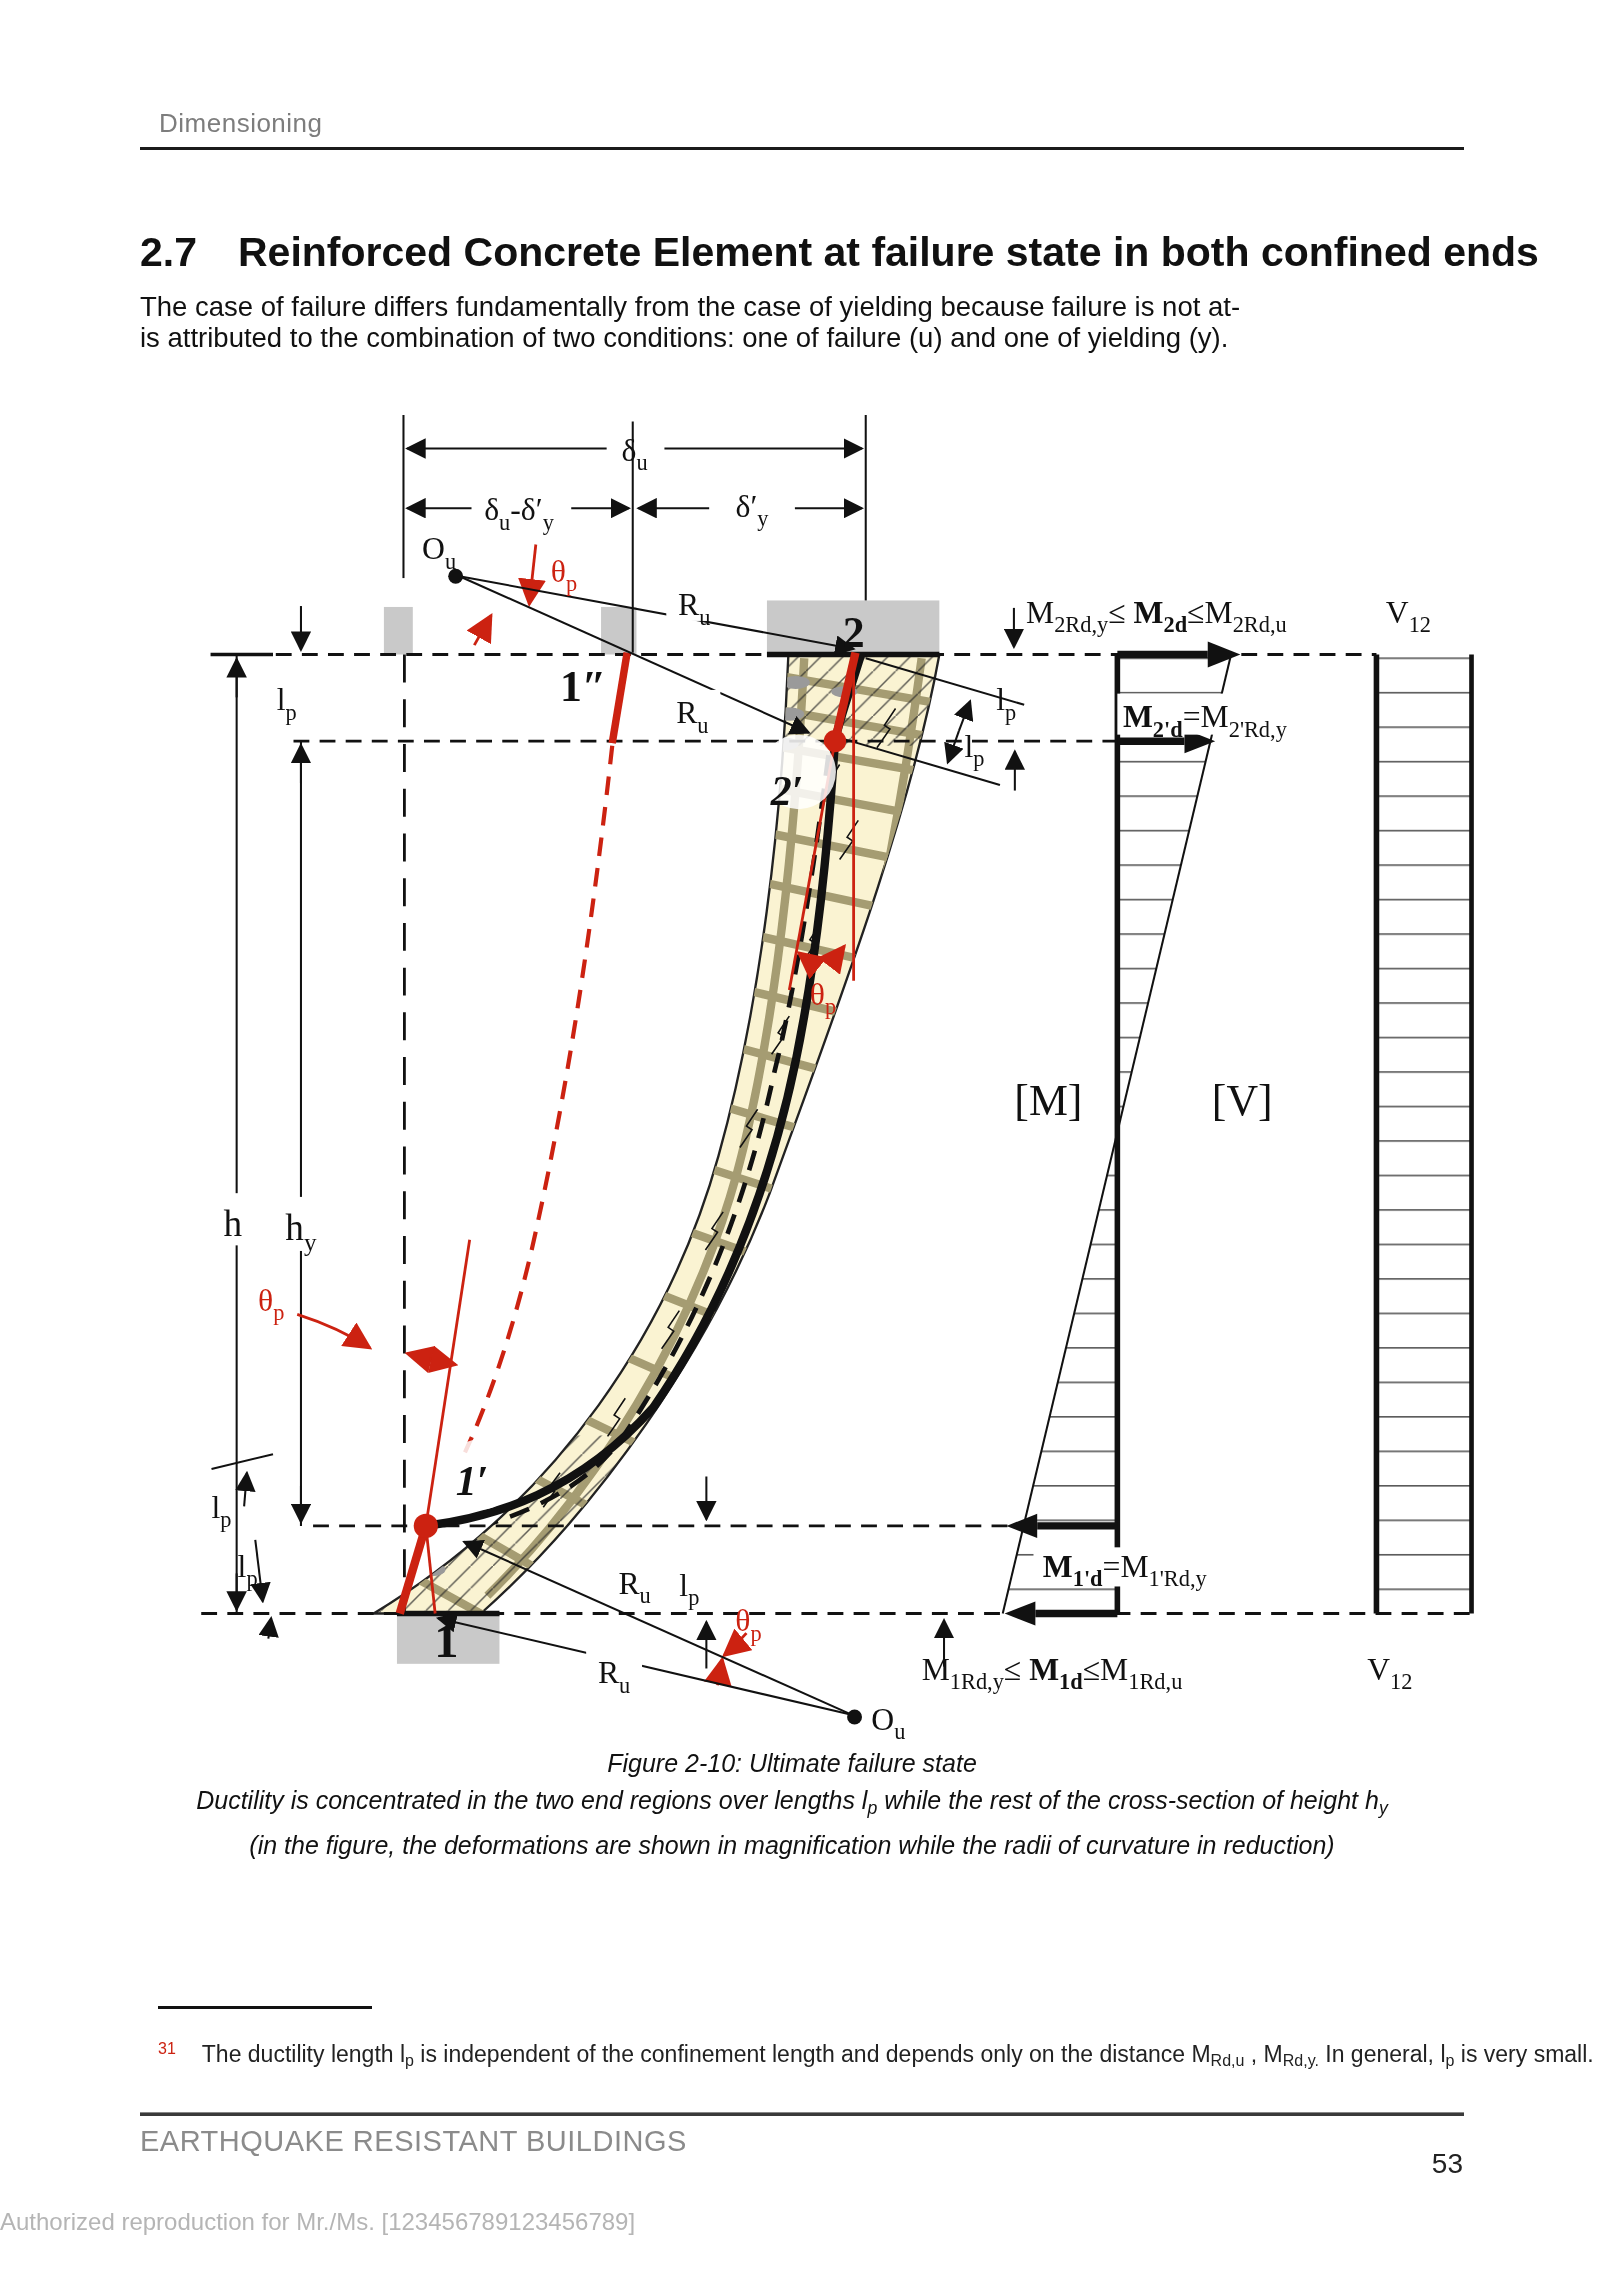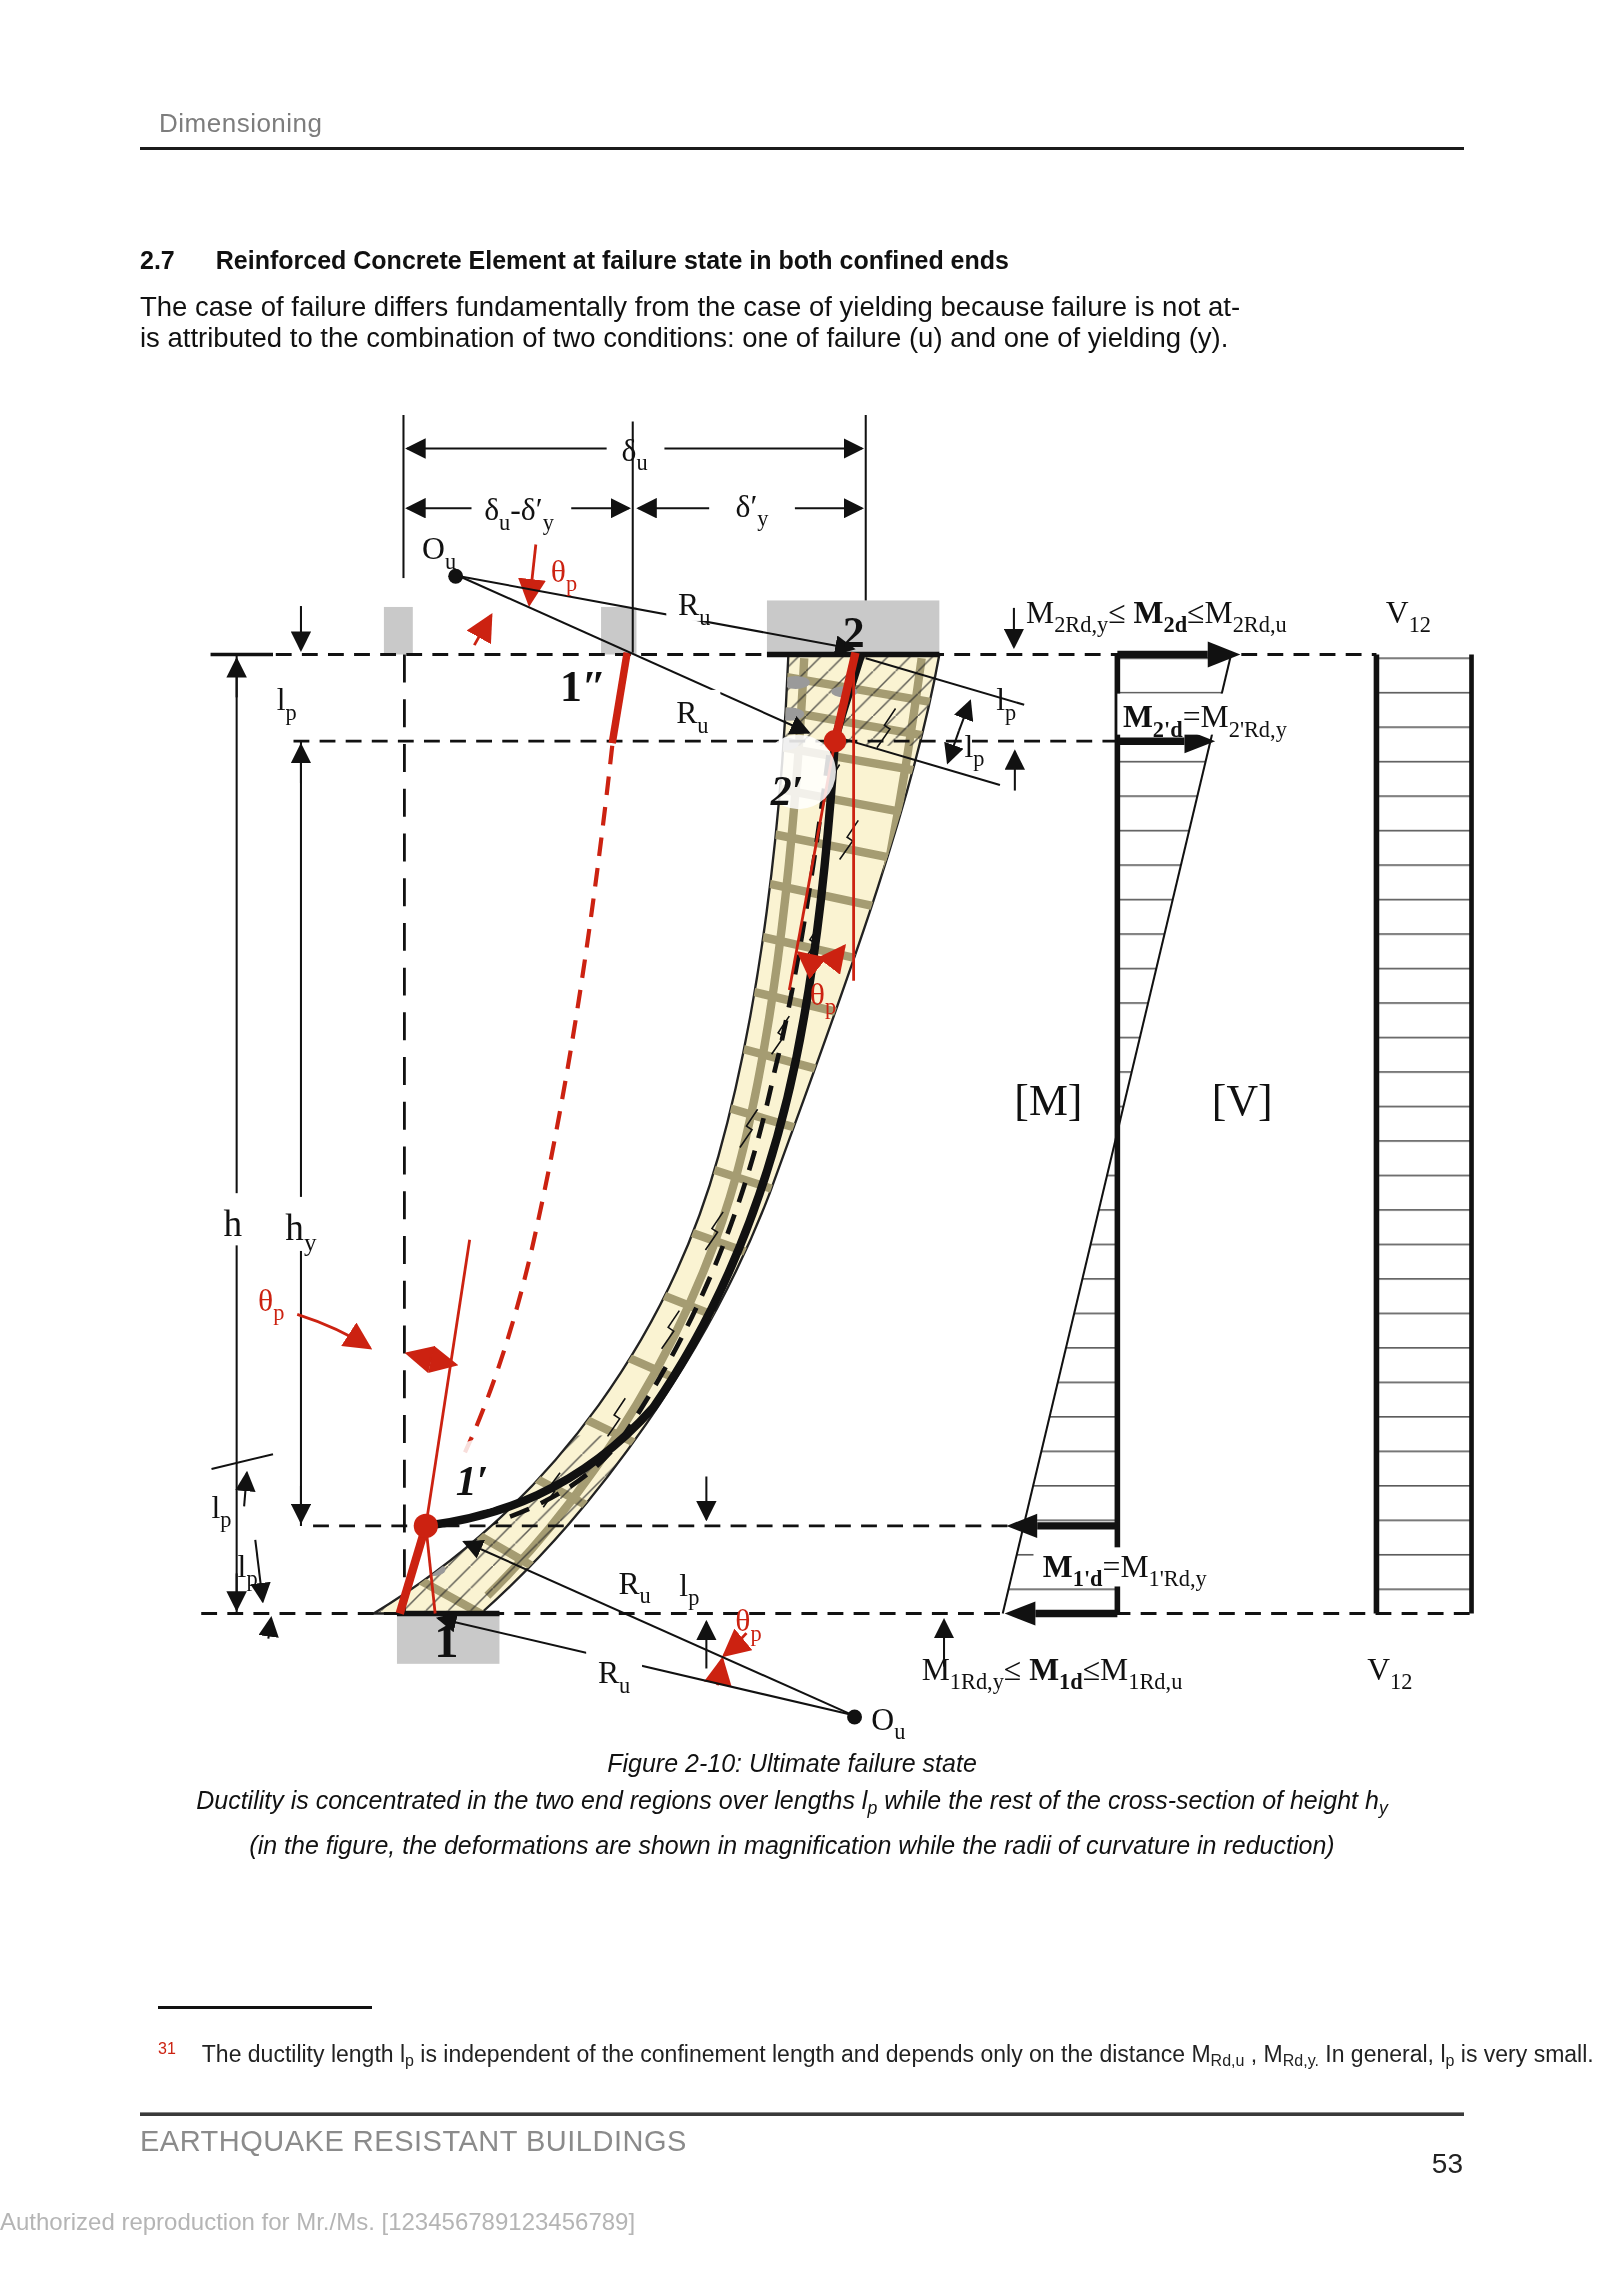--- a/index.html
+++ b/index.html
@@ -3,21 +3,21 @@
 <meta charset="utf-8">
 <style>
   html,body{margin:0;padding:0;}
   body{width:1618px;height:2290px;position:relative;background:#ffffff;
        font-family:"Liberation Sans",sans-serif;color:#111;}
   .abs{position:absolute;}
   
   #running-head{left:140px;top:108px;font-size:26px;color:#7d7d7d;letter-spacing:0.5px;margin-left:19px;}
   #head-rule{left:140px;top:147px;width:1324px;height:2.8px;background:#1b1b1b;}
   
-  #section-title{left:140px;top:246px;font-size:25px;font-weight:bold;white-space:nowrap;}
+  #section-title{left:140px;top:229px;font-size:41px;font-weight:bold;white-space:nowrap;}
   #section-title .num{margin-right:41px;}
   #body-text{left:140px;top:291px;font-size:27.5px;line-height:31px;}
   #body-text div{white-space:nowrap;}
   
   #fig{left:131px;top:401px;}
   
   #caption{left:0;top:1745px;width:1584px;text-align:center;font-style:italic;
            font-size:25px;line-height:37px;}
   #caption .cap-sub{font-size:17.7px;vertical-align:-4.7px;}
   #caption .cap-sup{font-size:17px;vertical-align:8.4px;color:#cc2211;}

